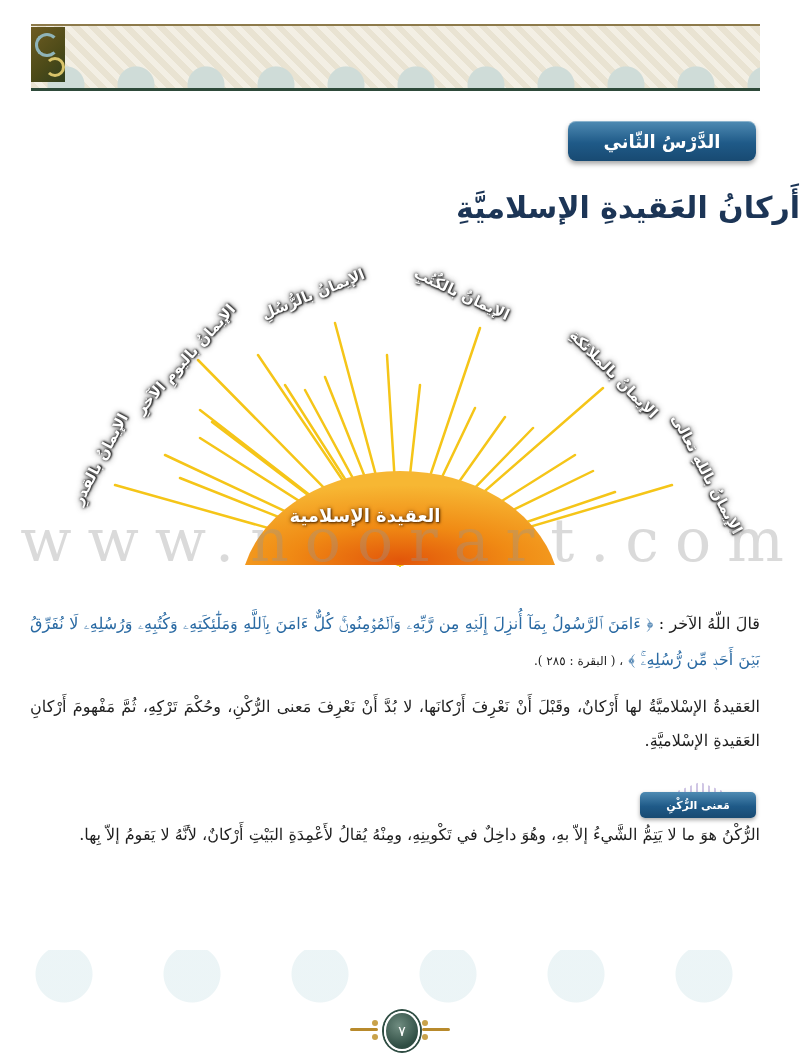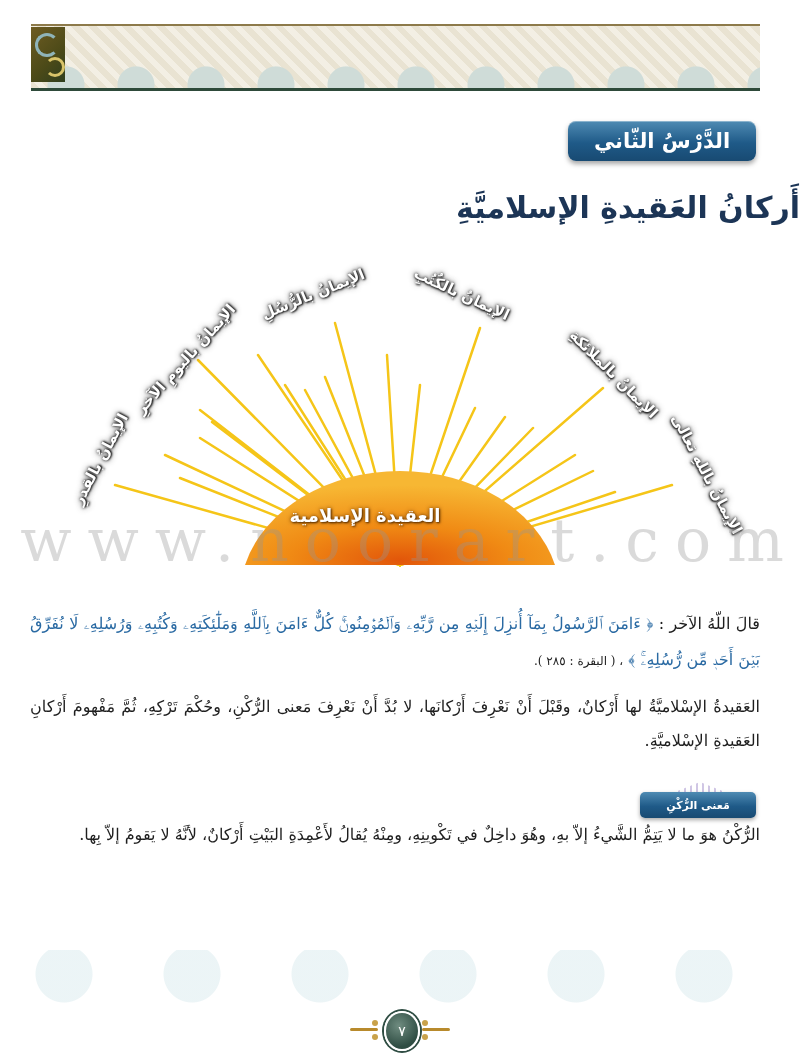--- a/index.html
+++ b/index.html
@@ -28,21 +28,21 @@
     content: ""; position: absolute; left: 14px; top: 30px; width: 14px; height: 14px;
     border: 3px solid #d9c46a; border-radius: 50%; border-left-color: transparent;
   }
 
   
   .lesson-tag {
     position: absolute; left: 568px; top: 121px; width: 188px; height: 40px;
     border-radius: 8px;
     background: linear-gradient(#4f8bb3, #1f5a88 55%, #184a72);
     box-shadow: 0 3px 5px rgba(0,0,0,0.35), inset 0 1px 0 rgba(255,255,255,0.35);
-    color: #fff; font-weight: bold; font-size: 21px;
+    color: #fff; font-weight: bold; font-size: 18px;
     display: flex; align-items: center; justify-content: center;
     direction: rtl;
   }
 
   .main-title {
     position: absolute; left: 0; top: 190px; width: 800px; text-align: right;
     direction: rtl; color: #1c3556; font-size: 30px; font-weight: bold;
   }
 
   

